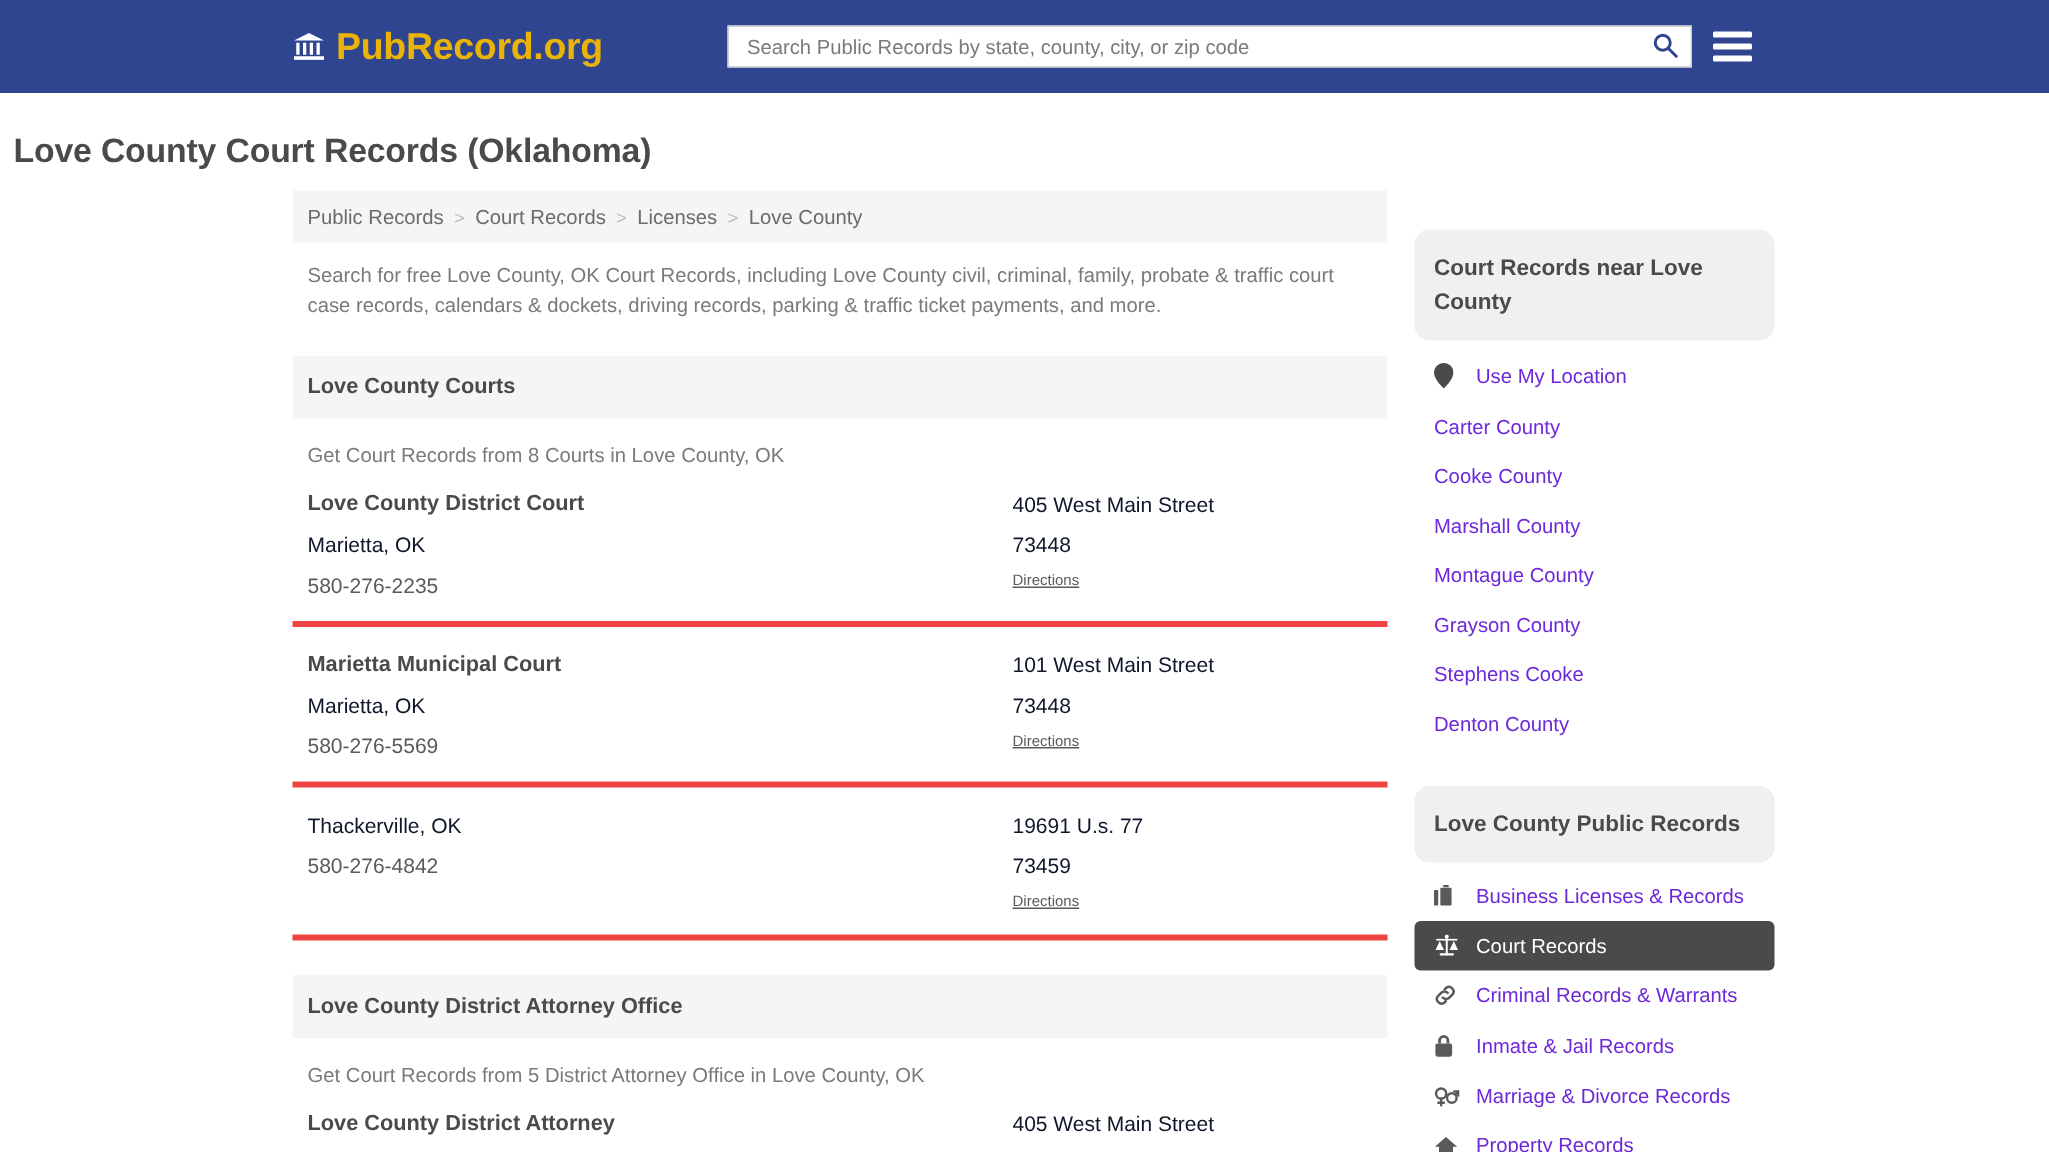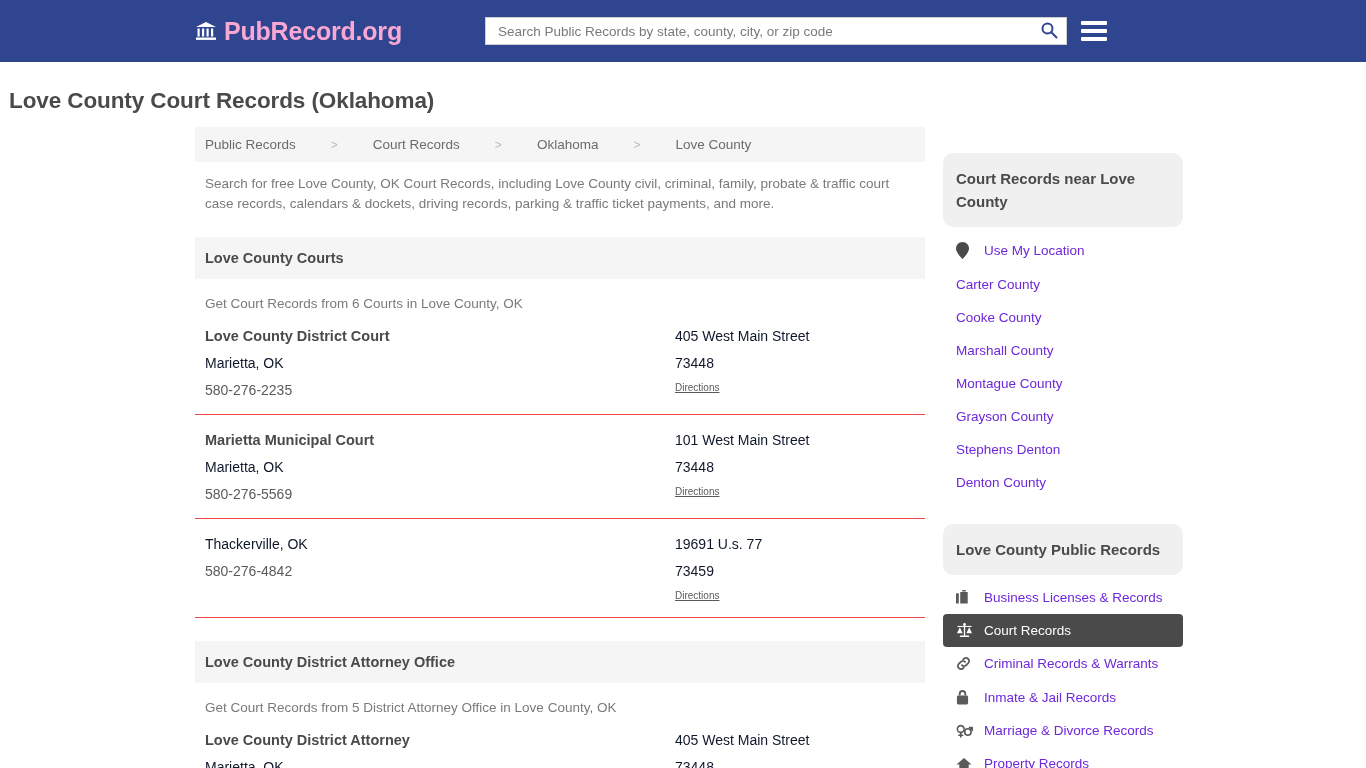--- a/index.html
+++ b/index.html
@@ -16,41 +16,41 @@
     height: 62px;
     background: #2f4590;
     display: flex;
     align-items: center;
     width: 100%;
   }
   .brand {
     display: flex;
     align-items: center;
     margin-left: 195px;
-    color: #f9a8d4;
+    color: #eab308;
     font-size: 25px;
     font-weight: bold;
     letter-spacing: -0.2px;
     white-space: nowrap;
     text-align: right;
   }
   .brand-icon {
     width: 22px; height: 22px;
     margin-right: 7px;
     display: inline-flex;
     align-items: center;
     justify-content: center;
   }
   .search-wrap {
     margin-left: 83px;
     display: flex;
     align-items: center;
   }
   .search-box {
-    width: 582px;
+    width: 643px;
     height: 28px;
     background: #ffffff;
     border: 1px solid #cfcfcf;
     display: flex;
     align-items: center;
     padding: 0 6px 0 10px;
   }
   .search-box input {
     flex: 1;
     border: none;
@@ -109,21 +109,20 @@
 
   
   .breadcrumb {
     background: #f5f5f5;
     padding: 10px 10px 10px 10px;
     font-size: 13.5px;
     color: #6b6b6b;
     display: flex;
     align-items: center;
     flex-wrap: wrap;
-    gap: 28px;
   }
   .breadcrumb a {
     color: #6b6b6b;
     text-decoration: none;
   }
   .breadcrumb .sep {
     color: #bbbbbb;
     margin: 0 7px;
     font-size: 12px;
   }
@@ -147,21 +146,21 @@
   }
   .section-sub {
     font-size: 13.5px;
     color: #7a7a7a;
     padding: 17px 10px 0 10px;
   }
 
   .listing {
     display: flex;
     padding: 17px 10px 16px 10px;
-    border-bottom: 1px solid #ef4444;
+    border-bottom: 4px solid #ef4444;
   }
   .listing:last-child { border-bottom: none; }
   .listing .left { width: 470px; }
   .listing .right { flex: 1; }
   .org-name {
     font-size: 14.5px;
     font-weight: bold;
     color: #4a4a4a;
     margin-bottom: 11px;
   }
@@ -258,30 +257,30 @@
 
   <div class="container">
 
     <div class="main-col">
 
       <div class="breadcrumb" id="breadcrumb">
           <a>Public Records</a>
           <span class="sep">&gt;</span>
           <a>Court Records</a>
           <span class="sep">&gt;</span>
-          <a>Oklahoma</a>
+          <a>Licenses</a>
           <span class="sep">&gt;</span>
           <a>Love County</a>
         </div>
 
       <div class="intro">Search for free Love County, OK Court Records, including Love County civil, criminal, family, probate &amp; traffic court case records, calendars &amp; dockets, driving records, parking &amp; traffic ticket payments, and more.</div>
 
       <div id="sections">
           <div class="section-head">Love County Courts</div>
-          <div class="section-sub">Get Court Records from 6 Courts in Love County, OK</div>
+          <div class="section-sub">Get Court Records from 8 Courts in Love County, OK</div>
           <div class="listing">
             <div class="left">
               <div class="org-name">Love County District Court</div>
               <div class="org-line">Marietta, OK</div>
               <div class="org-line dark">580-276-2235</div>
             </div>
             <div class="right">
               <div class="org-line">405 West Main Street</div>
               <div class="org-line">73448</div>
               <div class="directions">Directions</div>
@@ -345,21 +344,21 @@
           <div class="side-item plain">
             <span>Marshall County</span>
           </div>
           <div class="side-item plain">
             <span>Montague County</span>
           </div>
           <div class="side-item plain">
             <span>Grayson County</span>
           </div>
           <div class="side-item plain">
-            <span>Stephens Denton</span>
+            <span>Stephens Cooke</span>
           </div>
           <div class="side-item plain">
             <span>Denton County</span>
           </div>
         </div>
 
       <div class="side-head second">Love County Public Records</div>
       <div class="side-list" id="records-list">
           <div class="side-item">
             <span class="ic">

